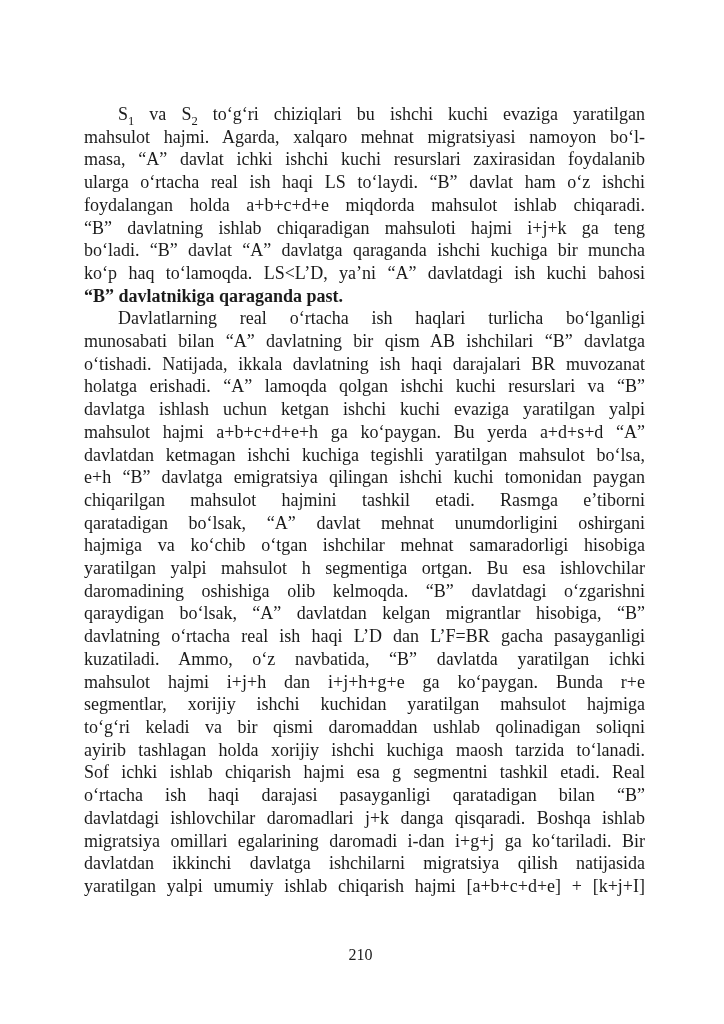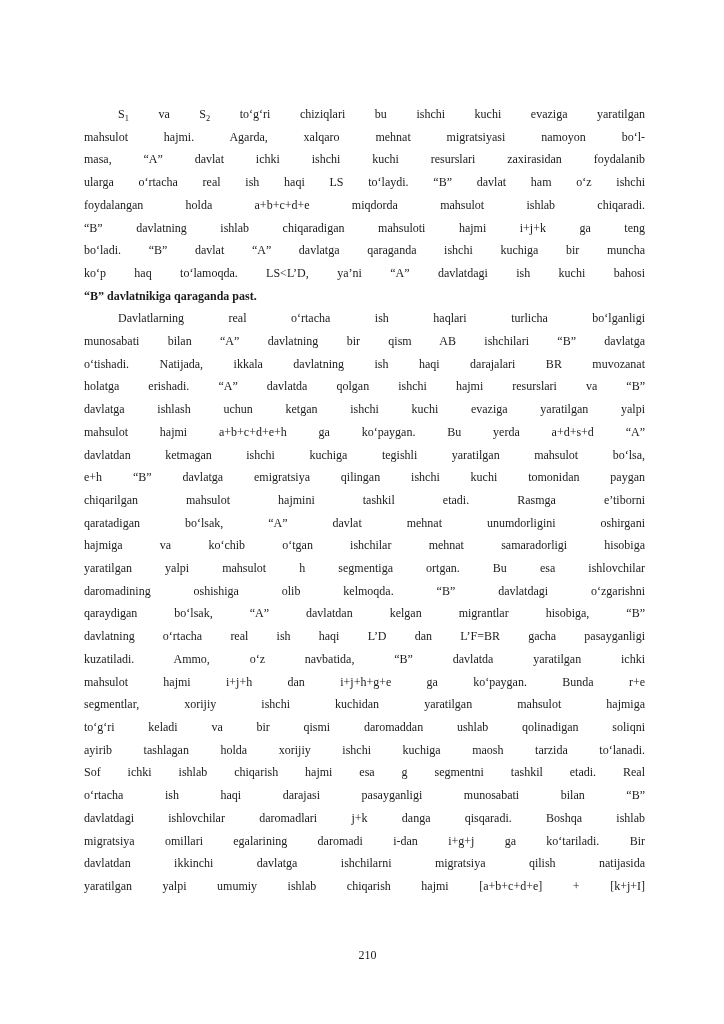--- a/index.html
+++ b/index.html
@@ -14,35 +14,35 @@
     font-family: "Liberation Serif", "DejaVu Serif", serif;
   }
   .page-text {
     position: absolute;
     left: 84px;
     top: 103px;
     width: 561px;
   }
   .paragraph { margin: 0; }
   .line {
-    font-size: 12px;
+    font-size: 18px;
     line-height: 22.7px;
     text-align: justify;
     text-align-last: justify;
   }
   .line.last { text-align-last: left; font-weight: bold; }
   .line.first { text-indent: 34px; }
   sub { font-size: 0.7em; line-height: 0; }
   .page-number {
     position: absolute;
     top: 944px;
-    left: 87px;
+    left: 80px;
     width: 561px;
     text-align: center;
-    font-size: 12px;
+    font-size: 16px;
     line-height: 22px;
   }
 </style>
 </head>
 <body>
 
 <div>
   <div class="page-text">
       <div class="paragraph">
         <div class="line first"><span>S</span><sub>1</sub><span> va S</span><sub>2</sub><span> to‘g‘ri chiziqlari bu ishchi kuchi evaziga yaratilgan</span></div>
@@ -52,39 +52,39 @@
         <div class="line">foydalangan holda a+b+c+d+e miqdorda mahsulot ishlab chiqaradi.</div>
         <div class="line">“B” davlatning ishlab chiqaradigan mahsuloti hajmi i+j+k ga teng</div>
         <div class="line">bo‘ladi. “B” davlat “A” davlatga qaraganda ishchi kuchiga bir muncha</div>
         <div class="line">ko‘p haq to‘lamoqda. LS&lt;L’D, ya’ni “A” davlatdagi ish kuchi bahosi</div>
         <div class="line last">“B” davlatnikiga qaraganda past.</div>
       </div>
       <div class="paragraph">
         <div class="line first">Davlatlarning real o‘rtacha ish haqlari turlicha bo‘lganligi</div>
         <div class="line">munosabati bilan “A” davlatning bir qism AB ishchilari “B” davlatga</div>
         <div class="line">o‘tishadi. Natijada, ikkala davlatning ish haqi darajalari BR muvozanat</div>
-        <div class="line">holatga erishadi. “A” davlatda qolgan ishchi hajmi resurslari va “B”</div>
+        <div class="line">holatga erishadi. “A” lamoqda qolgan ishchi kuchi resurslari va “B”</div>
         <div class="line">davlatga ishlash uchun ketgan ishchi kuchi evaziga yaratilgan yalpi</div>
         <div class="line">mahsulot hajmi a+b+c+d+e+h ga ko‘paygan. Bu yerda a+d+s+d “A”</div>
         <div class="line">davlatdan ketmagan ishchi kuchiga tegishli yaratilgan mahsulot bo‘lsa,</div>
         <div class="line">e+h “B” davlatga emigratsiya qilingan ishchi kuchi tomonidan paygan</div>
         <div class="line">chiqarilgan mahsulot hajmini tashkil etadi. Rasmga e’tiborni</div>
         <div class="line">qaratadigan bo‘lsak, “A” davlat mehnat unumdorligini oshirgani</div>
         <div class="line">hajmiga va ko‘chib o‘tgan ishchilar mehnat samaradorligi hisobiga</div>
         <div class="line">yaratilgan yalpi mahsulot h segmentiga ortgan. Bu esa ishlovchilar</div>
         <div class="line">daromadining oshishiga olib kelmoqda. “B” davlatdagi o‘zgarishni</div>
         <div class="line">qaraydigan bo‘lsak, “A” davlatdan kelgan migrantlar hisobiga, “B”</div>
         <div class="line">davlatning o‘rtacha real ish haqi L’D dan L’F=BR gacha pasayganligi</div>
         <div class="line">kuzatiladi. Ammo, o‘z navbatida, “B” davlatda yaratilgan ichki</div>
         <div class="line">mahsulot hajmi i+j+h dan i+j+h+g+e ga ko‘paygan. Bunda r+e</div>
         <div class="line">segmentlar, xorijiy ishchi kuchidan yaratilgan mahsulot hajmiga</div>
         <div class="line">to‘g‘ri keladi va bir qismi daromaddan ushlab qolinadigan soliqni</div>
         <div class="line">ayirib tashlagan holda xorijiy ishchi kuchiga maosh tarzida to‘lanadi.</div>
         <div class="line">Sof ichki ishlab chiqarish hajmi esa g segmentni tashkil etadi. Real</div>
-        <div class="line">o‘rtacha ish haqi darajasi pasayganligi munosabati bilan “B”</div>
+        <div class="line">o‘rtacha ish haqi darajasi pasayganligi qaratadigan bilan “B”</div>
         <div class="line">davlatdagi ishlovchilar daromadlari j+k danga qisqaradi. Boshqa ishlab</div>
         <div class="line">migratsiya omillari egalarining daromadi i-dan i+g+j ga ko‘tariladi. Bir</div>
         <div class="line">davlatdan ikkinchi davlatga ishchilarni migratsiya qilish natijasida</div>
         <div class="line">yaratilgan yalpi umumiy ishlab chiqarish hajmi [a+b+c+d+e] + [k+j+I]</div>
       </div>
     </div>
   <div class="page-number">210</div>
 </div>
 
 </body></html>

